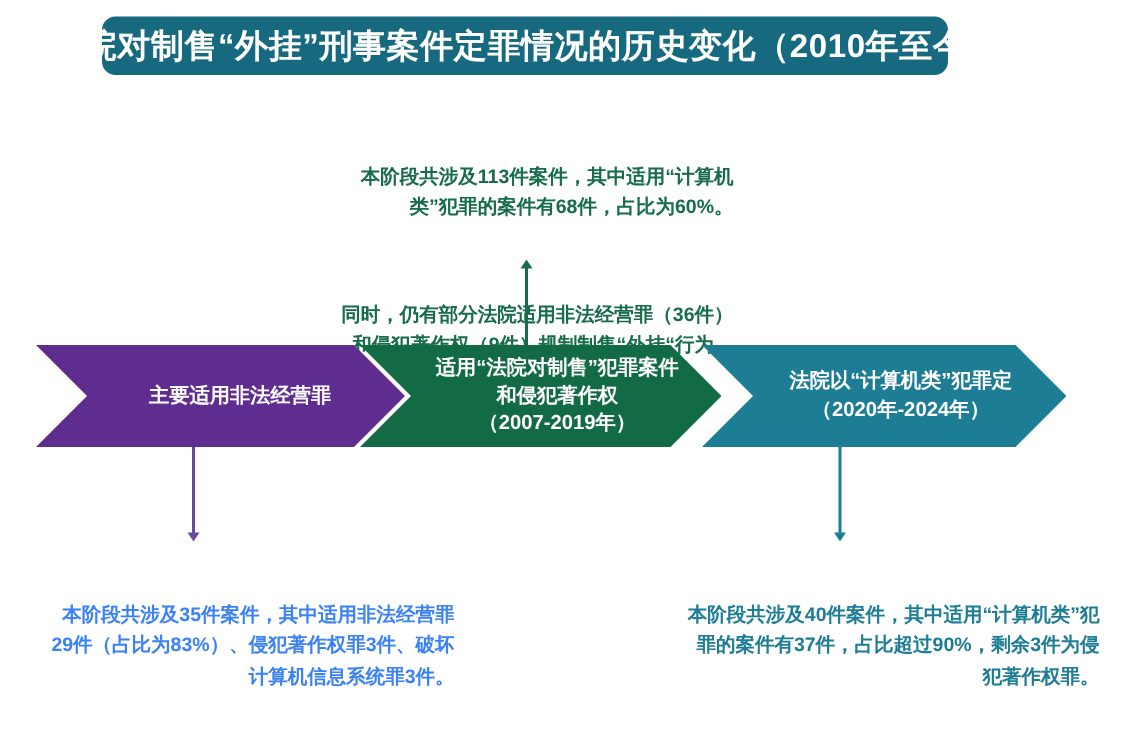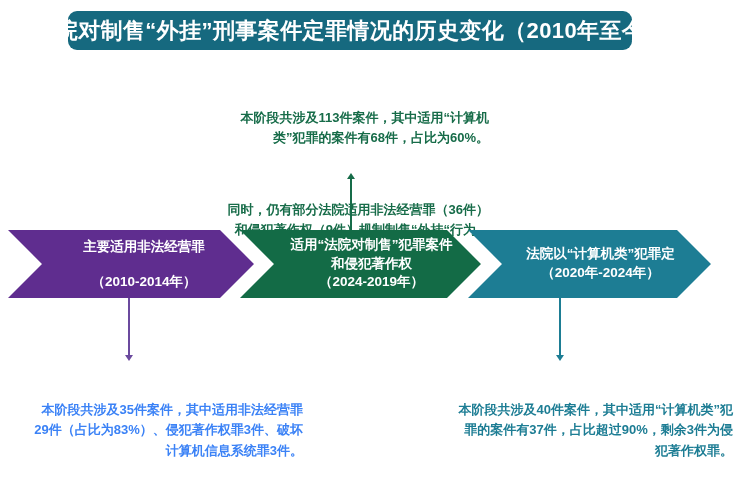--- a/index.html
+++ b/index.html
@@ -96,21 +96,21 @@
   }
   .chevron .line {
     color: #ffffff;
     font-size: 13.5px;
     font-weight: bold;
     line-height: 1.45;
     white-space: nowrap;
     text-align: center;
   }
   #chevron-1 {
-    left: 8px;
+    left: 24px;
     width: 246px;
     background: #5f2d8f;
     padding-left: 26px;
     gap: 15px;
   }
   #chevron-2 {
     left: 240px;
     width: 241px;
     background: #136b46;
     padding-left: 22px;
@@ -194,27 +194,26 @@
 
 <div class="connector up" id="connector-middle">
   <span class="stem"></span>
   <span class="head"></span>
 </div>
 
 <div id="chevron-band">
 
   <div class="chevron" id="chevron-1">
     <span class="line">主要适用非法经营罪</span>
-    <span class="line">（2010-2014年）</span>
   </div>
 
   <div class="chevron" id="chevron-2">
     <span class="line">适用“法院对制售”犯罪案件</span>
     <span class="line">和侵犯著作权</span>
-    <span class="line">（2024-2019年）</span>
+    <span class="line">（2007-2019年）</span>
   </div>
 
   <div class="chevron" id="chevron-3">
     <span class="line">法院以“计算机类”犯罪定</span>
     <span class="line">（2020年-2024年）</span>
   </div>
 
 </div>
 
 <div class="connector down" id="connector-left">

